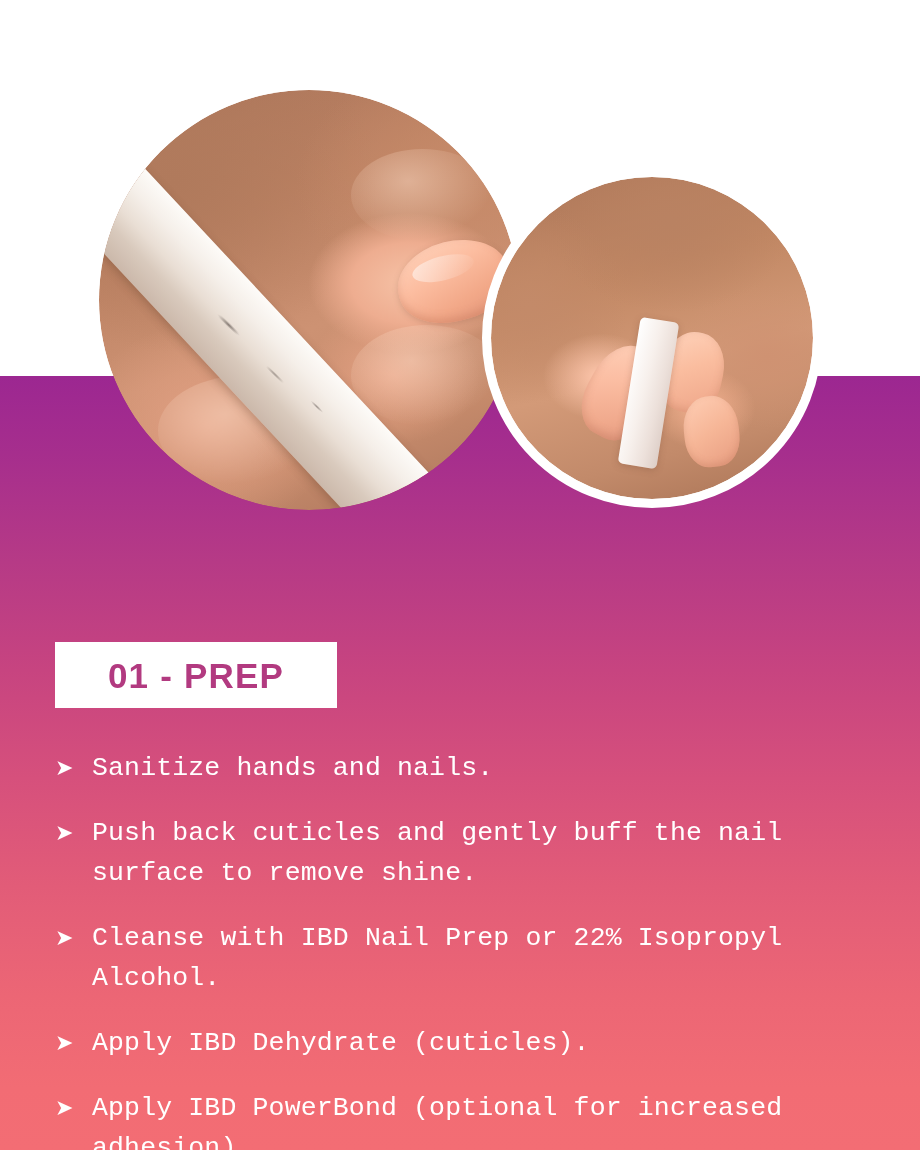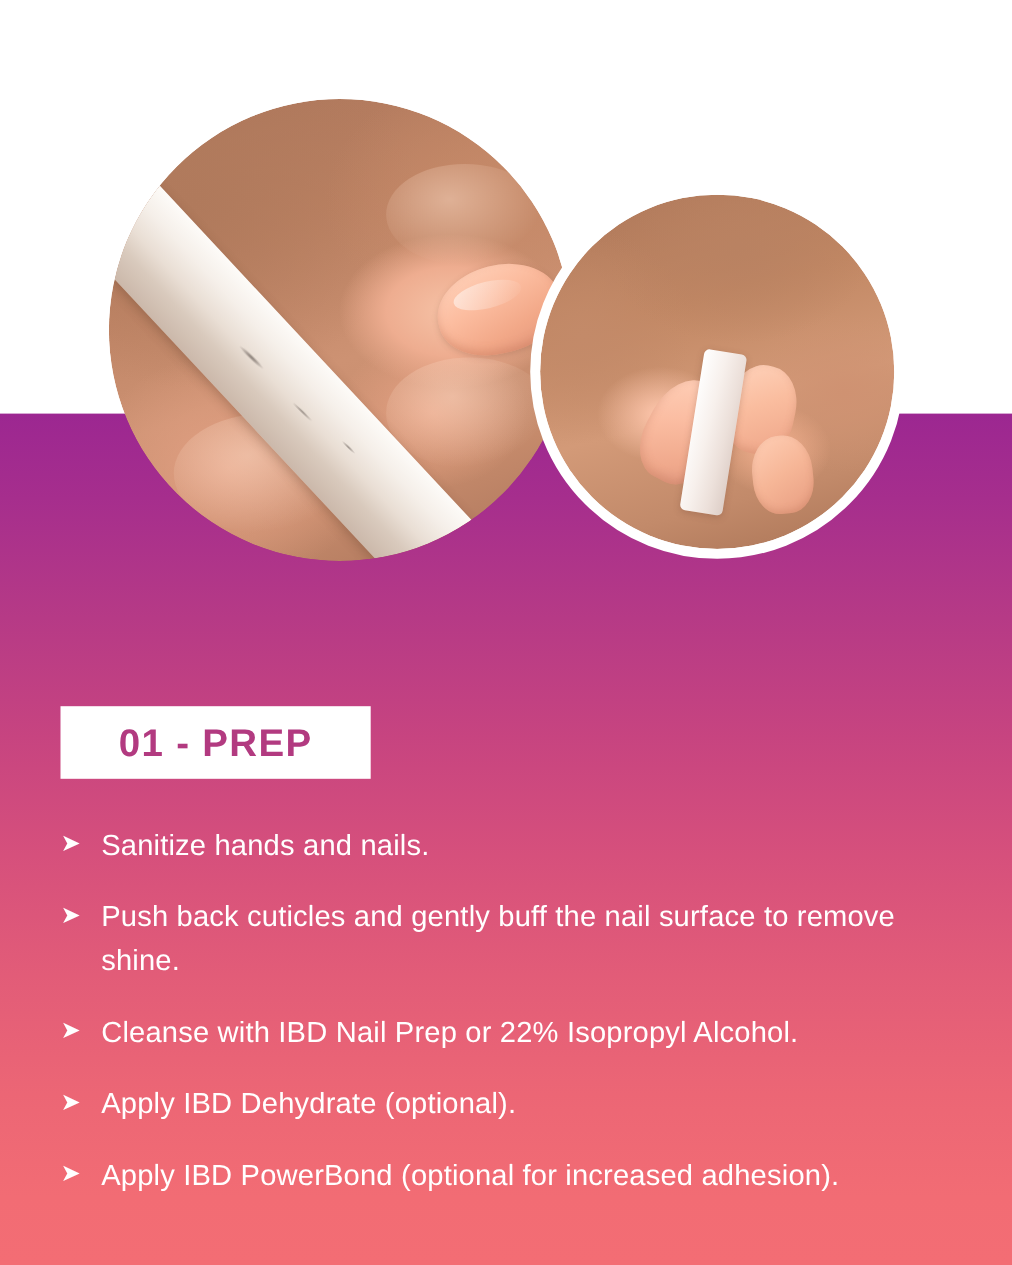--- a/index.html
+++ b/index.html
@@ -244,21 +244,21 @@
     color: #ffffff;
     font-size: 22px;
     line-height: 40px;
     font-family: "DejaVu Sans", sans-serif;
   }
   .bullet-text {
     flex: 1 1 auto;
     color: #ffffff;
     font-size: 26.5px;
     line-height: 40px;
-    font-family: Liberation Sans, sans-serif;
+    font-family: Liberation Mono, monospace;
     letter-spacing: 0.15px;
   }
 </style>
 </head>
 <body>
 
 <div class="card">
 
   <div class="gradient-panel"></div>
 
@@ -303,21 +303,21 @@
       <span class="bullet-text">Push back cuticles and gently buff the nail surface to remove shine.</span>
     </div>
 
     <div class="bullet-item">
       <span class="bullet-arrow">➤</span>
       <span class="bullet-text">Cleanse with IBD Nail Prep or 22% Isopropyl Alcohol.</span>
     </div>
 
     <div class="bullet-item">
       <span class="bullet-arrow">➤</span>
-      <span class="bullet-text">Apply IBD Dehydrate (optional).</span>
+      <span class="bullet-text">Apply IBD Dehydrate (cuticles).</span>
     </div>
 
     <div class="bullet-item">
       <span class="bullet-arrow">➤</span>
       <span class="bullet-text">Apply IBD PowerBond (optional for increased adhesion).</span>
     </div>
 
   </div>
 
 </div>

